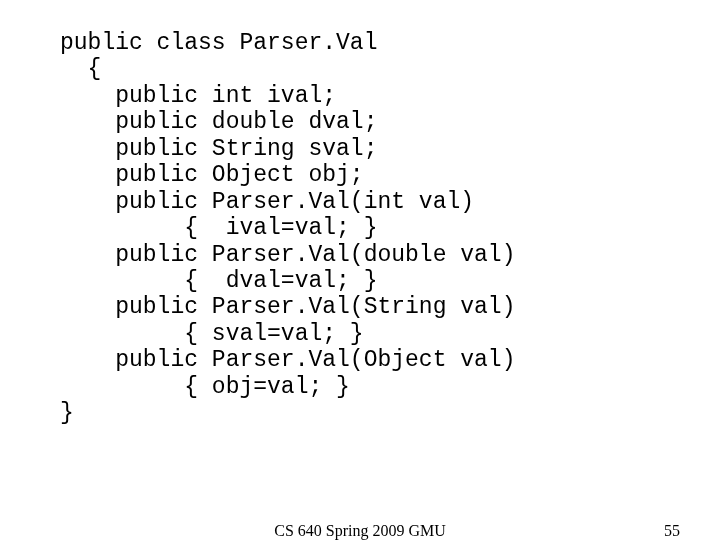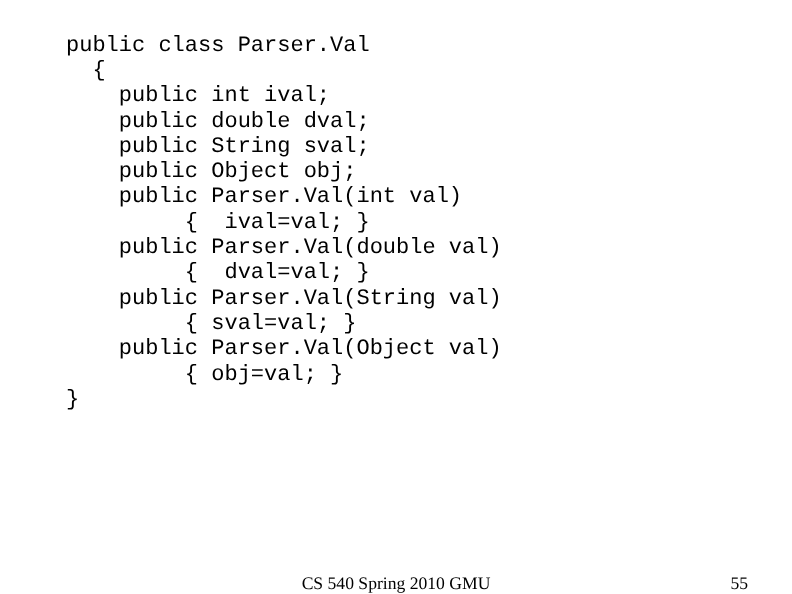--- a/index.html
+++ b/index.html
@@ -23,21 +23,21 @@
     }
     .title {
       font-size: 40px;
       text-align: center;
       font-weight: normal;
       margin-bottom: 24px;
       margin-top: 10px;
     }
     .code-block {
       font-family: "Courier New", Courier, monospace;
-      font-size: 20px;
+      font-size: 23px;
       line-height: 1.15;
       white-space: pre;
       margin-left: 20px;
     }
     .footer {
       position: absolute;
       bottom: 18px;
       width: 100%;
       left: 0;
     }
@@ -68,16 +68,16 @@
     public Parser.Val(int val)
          {  ival=val; }
     public Parser.Val(double val)
          {  dval=val; }
     public Parser.Val(String val)
          { sval=val; }
     public Parser.Val(Object val)
          { obj=val; }
 }</div>
   <div class="footer">
-    <span class="footer-center">CS 540 Spring 2010 GMU</span>
+    <span class="footer-center">CS 640 Spring 2009 GMU</span>
     <span class="footer-right">55</span>
   </div>
 </div>
 
 </body></html>

